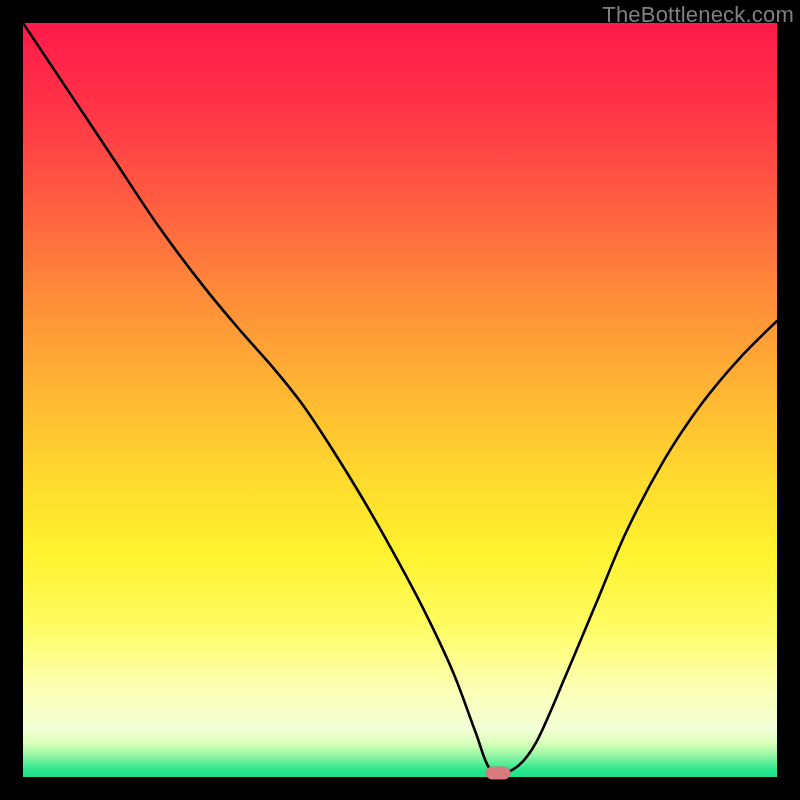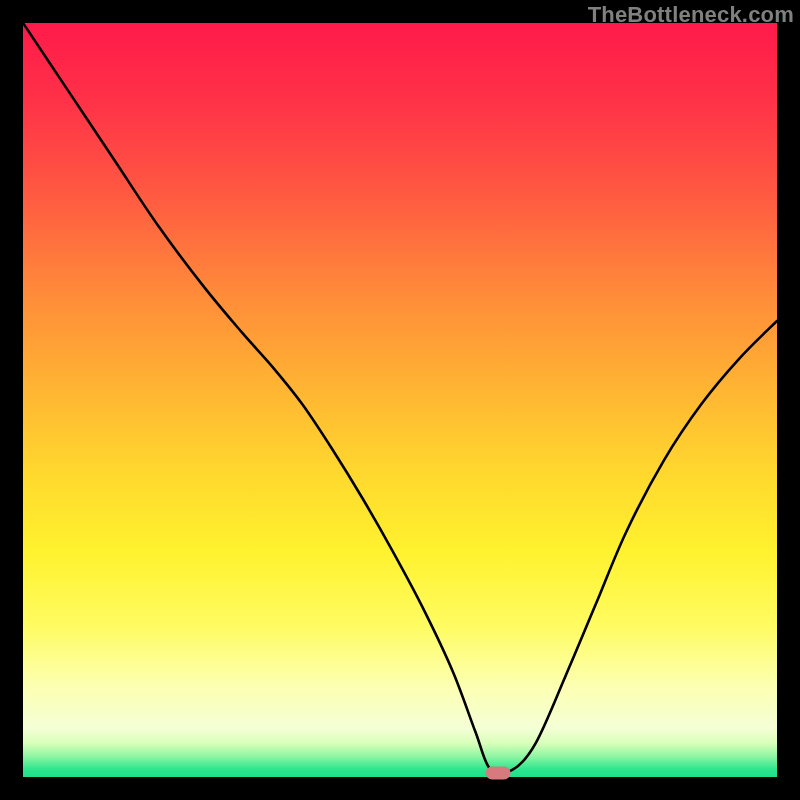--- a/index.html
+++ b/index.html
@@ -25,21 +25,21 @@
     top: 0;
     width: 754px;
     height: 754px;
   }
   .watermark {
     position: absolute;
     top: 2px;
     right: 6px;
     color: #808080;
     font-size: 22px;
-    font-weight: 700;
+    font-weight: 400;
     letter-spacing: 0.2px;
   }
   .marker {
     position: absolute;
     width: 25px;
     height: 13px;
     border-radius: 7px;
     background: #d67a7e;
     transform: translate(-50%, -50%);
   }

